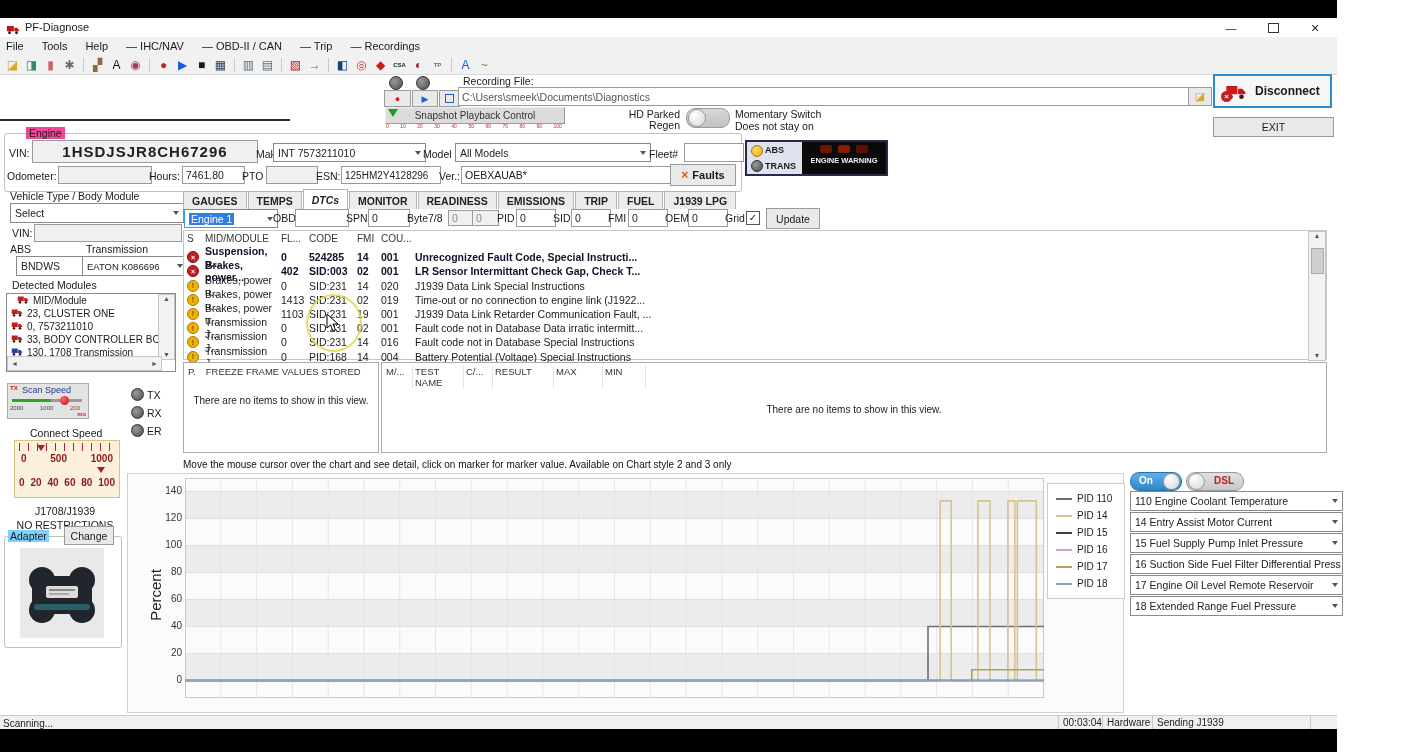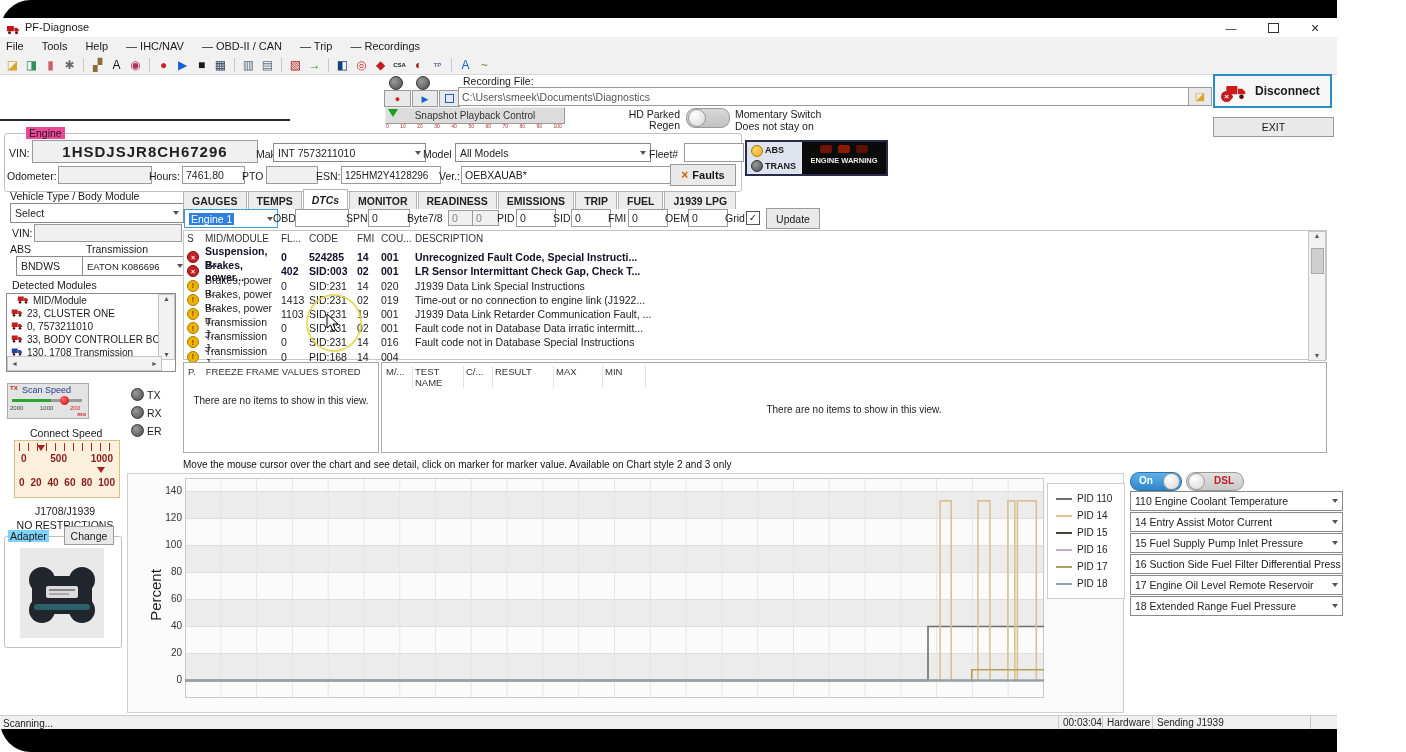--- a/index.html
+++ b/index.html
@@ -1,17 +1,17 @@
 <!DOCTYPE html>
 <html><head>
 <meta charset="utf-8">
 <style>
   html,body{margin:0;padding:0;background:#fff;}
   #screen{position:relative;width:1406px;height:752px;background:#fff;overflow:hidden;
-          font-family:"Liberation Sans",sans-serif;color:#1a1a1a;border-radius:31px;}
+          font-family:"Liberation Sans",sans-serif;color:#1a1a1a;}
   .abs{position:absolute;}
   .lbl{font-size:10.5px;color:#1a1a1a;white-space:nowrap;}
   .tb{background:#fff;border:1px solid #9a9a9a;font-size:10.5px;color:#222;
       display:flex;align-items:center;padding:0 3px;white-space:nowrap;overflow:hidden;}
   .tb.dis{background:#f0f0f0;color:#888;}
   .sel{background:#fff;border:1px solid #8a8a8a;font-size:10.5px;color:#222;display:flex;
        align-items:center;justify-content:space-between;padding:0 4px;white-space:nowrap;overflow:hidden;}
   .chev{width:0;height:0;border-left:3.5px solid transparent;border-right:3.5px solid transparent;
         border-top:4px solid #555;flex:0 0 auto;margin-left:3px;}
   .btn{background:#e9e9e9;border:1px solid #9a9a9a;display:flex;align-items:center;justify-content:center;
@@ -396,21 +396,20 @@
   <div class="abs btn" style="left:766px;top:208px;width:52px;height:19px">Update</div>
 
   <div class="abs" style="left:183px;top:230px;width:1144px;height:130px;background:#fff;border:1px solid #c6c6c6;box-sizing:border-box">
     <div id="dtc-head" class="dtc-head">
         <span>S</span>
         <span>MID/MODULE</span>
         <span>FL...</span>
         <span>CODE</span>
         <span>FMI</span>
         <span>COU...</span>
-        <span>DESCRIPTION</span>
       </div>
     <div id="dtc-body">
         <div class="dtc-row bold">
           <span class="sev stop">×</span>
           <span>Suspension, p...</span>
           <span>0</span>
           <span>524285</span>
           <span>14</span>
           <span>001</span>
           <span>Unrecognized Fault Code,  Special Instructi...</span>
@@ -469,20 +468,21 @@
           <span>016</span>
           <span>Fault code not in Database Special Instructions</span>
         </div>
         <div class="dtc-row">
           <span class="sev warn">!</span>
           <span>Transmission  J...</span>
           <span>0</span>
           <span>PID:168</span>
           <span>14</span>
           <span>004</span>
+          <span>Battery Potential (Voltage) Special Instructions</span>
         </div>
       </div>
     <div class="scroll-v abs" style="right:0;top:0;width:16px;height:128px">
       <span class="arr">▲</span>
         <span class="arr">▼</span>
       <span class="abs" style="top:16px;left:2px;width:11px;height:24px;background:#cfcfcf;border:1px solid #aaa"></span>
     </div>
   </div>
 
   <div class="abs" style="left:306px;top:294px;width:52px;height:54px;border:2px solid #ded84a;border-radius:50%;opacity:.85"></div>

